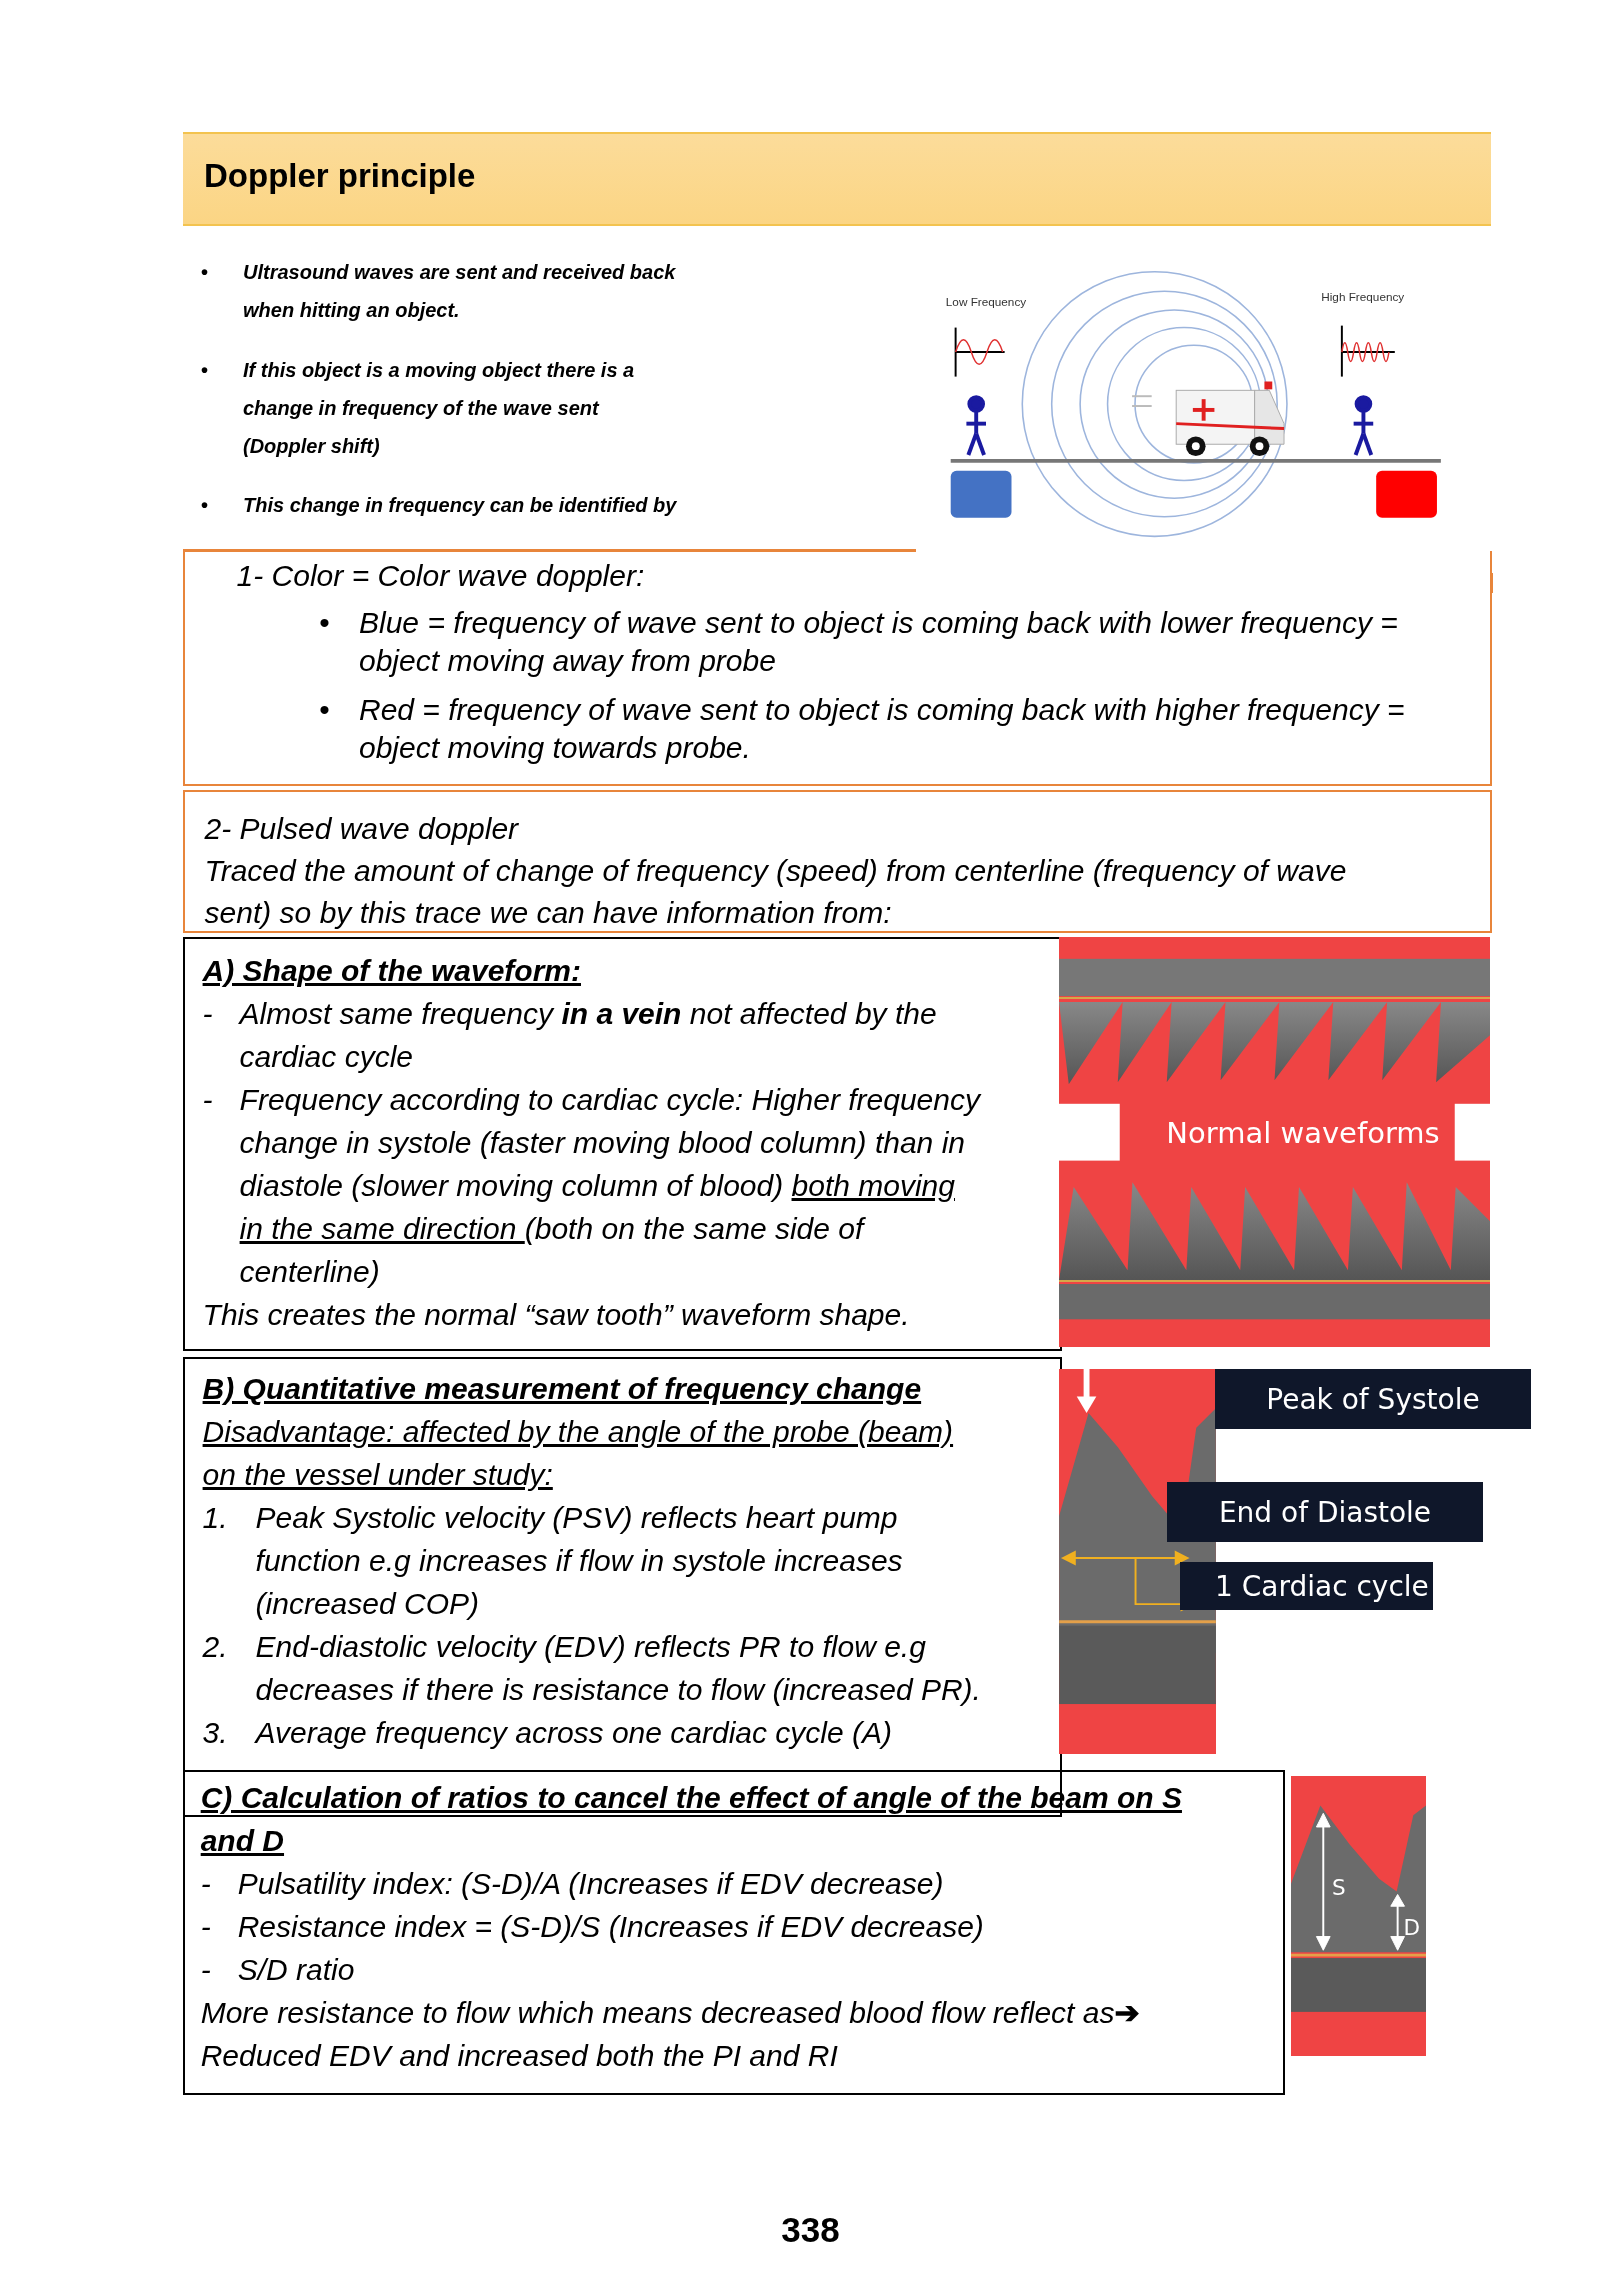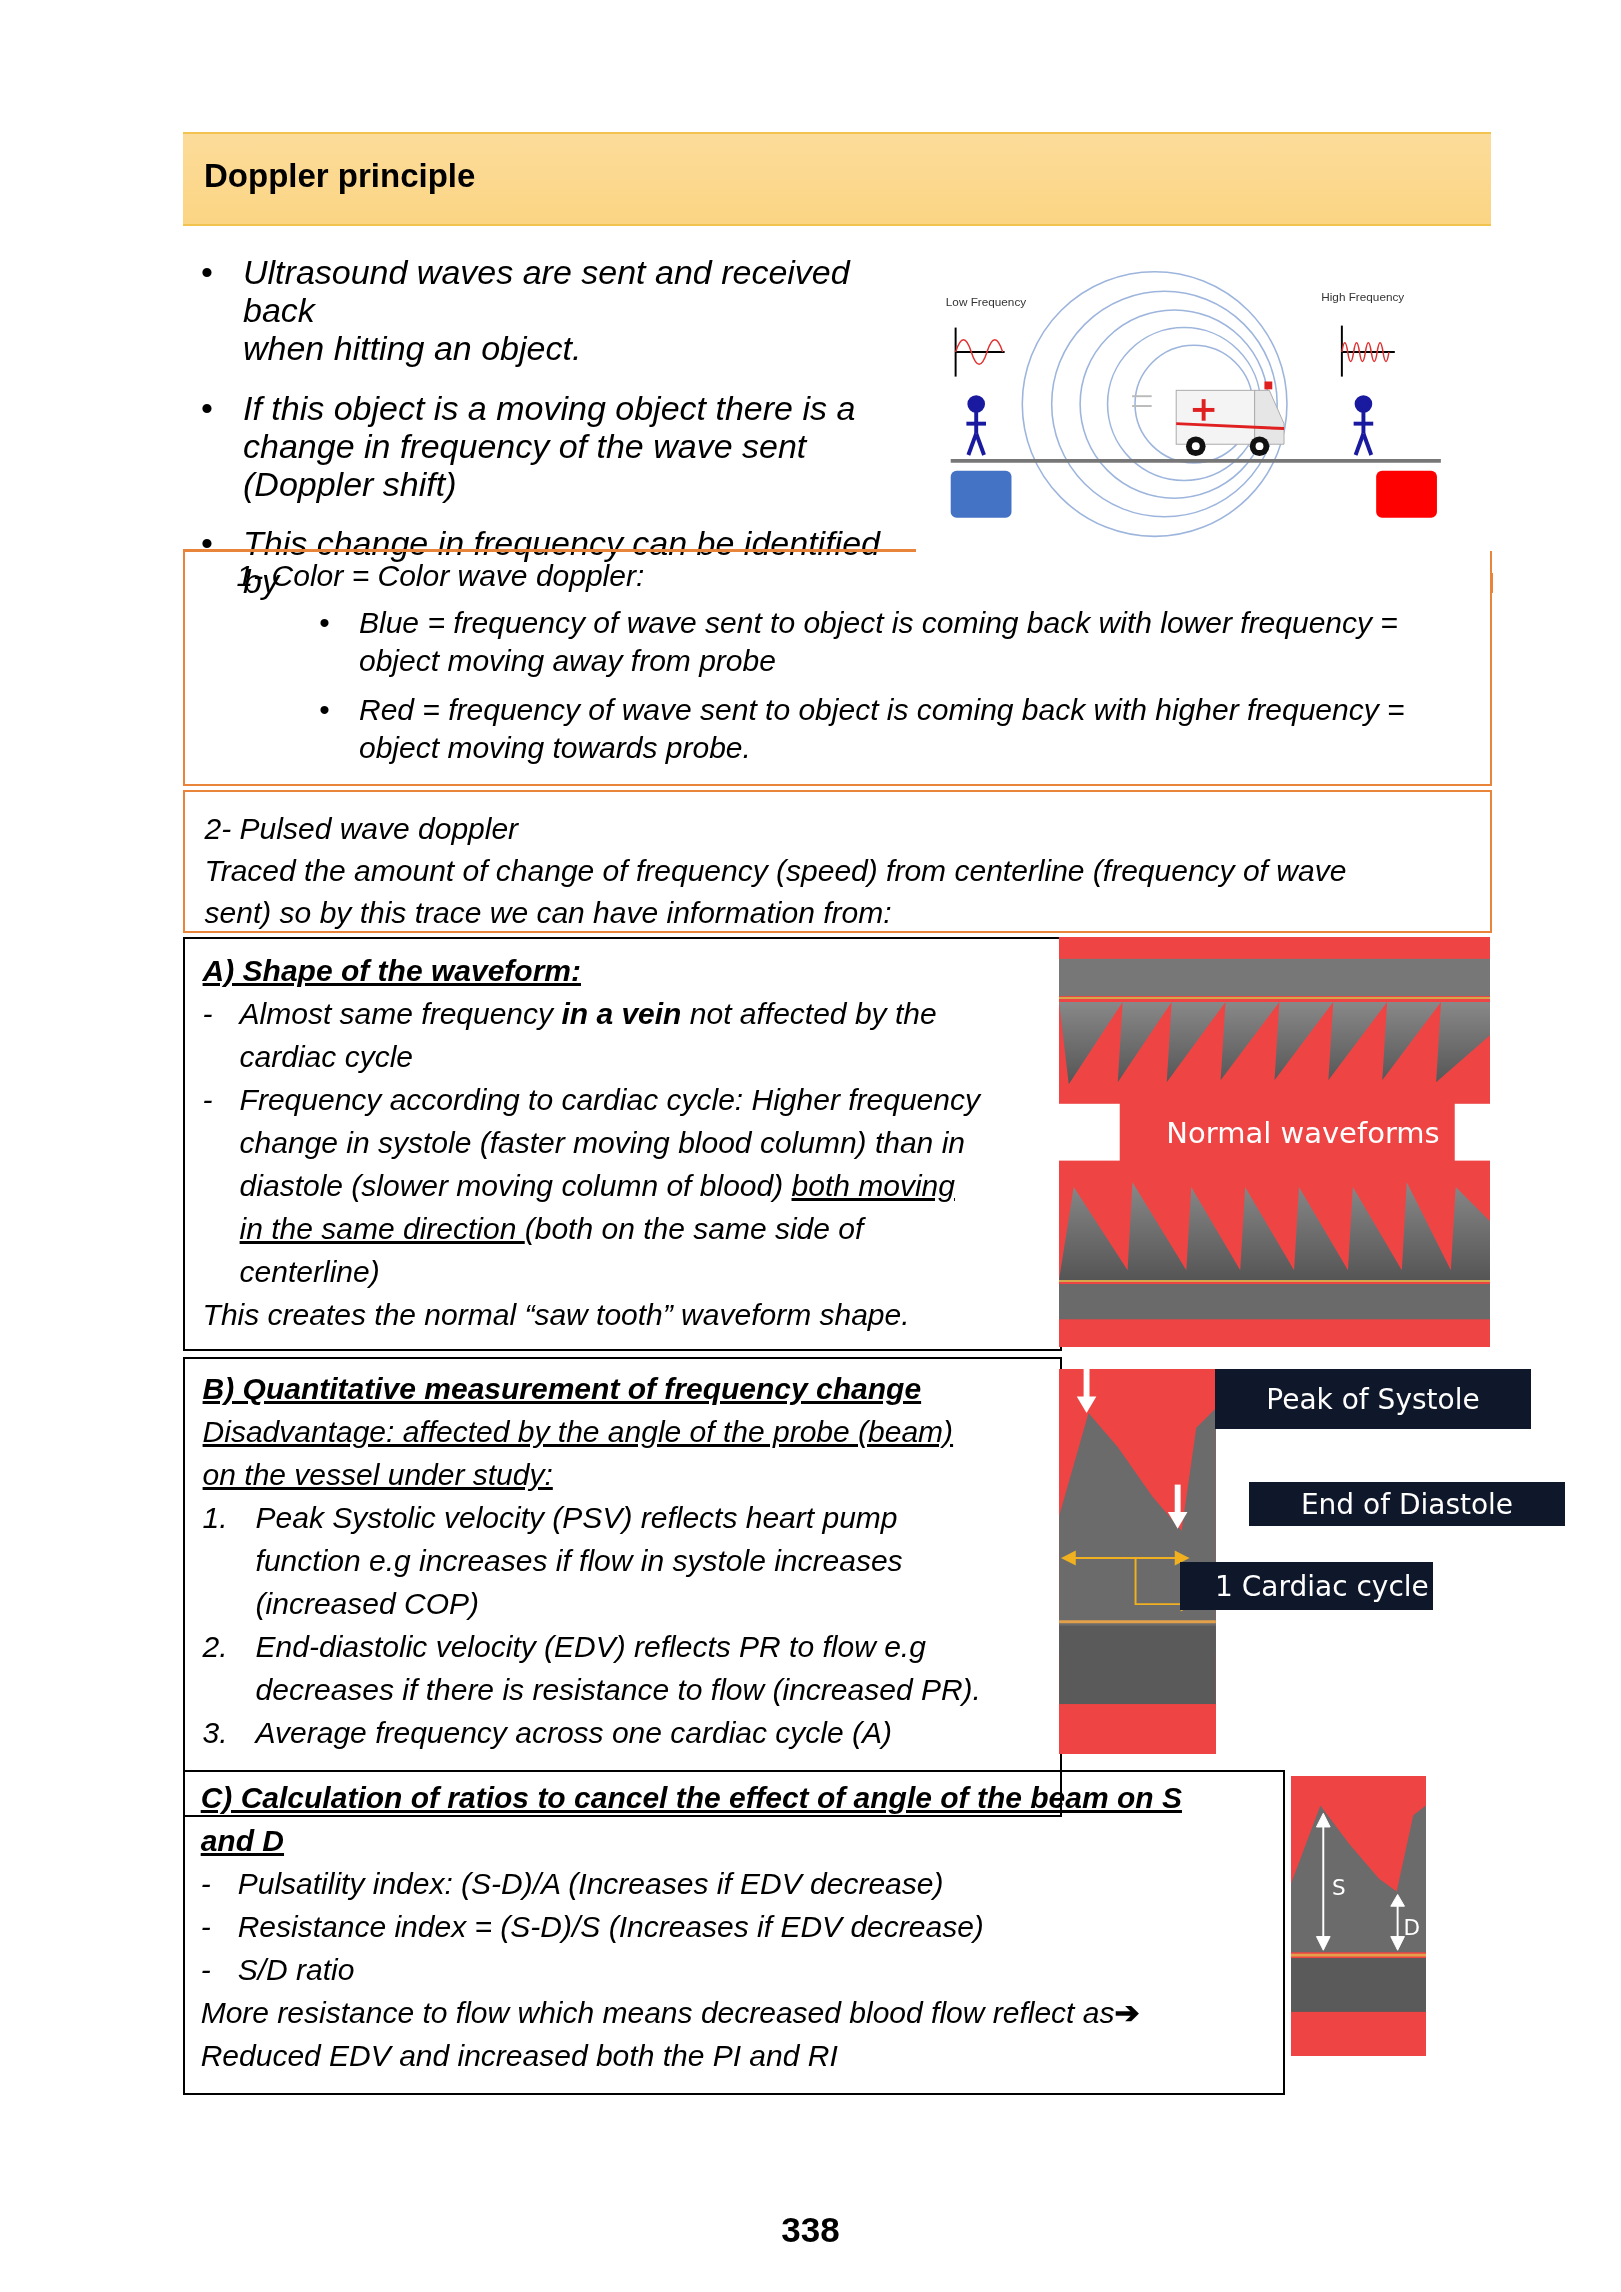--- a/index.html
+++ b/index.html
@@ -1,21 +1,21 @@
 <!DOCTYPE html>
 <html><head>
 <meta charset="utf-8">
 <style>
   html, body { margin:0; padding:0; background:#fff; }
   body { width:1621px; height:2293px; position:relative; overflow:hidden; font-family:"Liberation Sans", sans-serif; color:#000; }
   .abs { position:absolute; }
   .it { font-family:"Liberation Sans", sans-serif; font-style:italic; }
   .header-band { left:183px; top:132px; width:1308px; height:94px; background:linear-gradient(#fcdc9a,#fbd584); border-top:2px solid #f3c34f; border-bottom:2px solid #f3c34f; box-sizing:border-box; }
   .header-title { left:204px; top:157px; font-size:33px; font-weight:bold; font-family:"Liberation Sans", sans-serif; }
-  .intro-list { left:201px; top:253px; width:706px; font-size:34px; line-height:38px; }
+  .intro-list { left:201px; top:253px; width:706px; font-size:20px; line-height:38px;font-weight:bold; }
   .intro-list .bi { position:relative; padding-left:42px; margin-bottom:21.6px; }
   .intro-list .bi::before { content:"•"; position:absolute; left:0; top:0; font-style:normal; }
   .orange-box { border:2.9px solid #e8853b; box-sizing:border-box; }
   .box1 { left:183px; top:551px; width:1309px; height:235px; border-top:none; }
   .box1-top { left:183px; top:549px; width:733px; height:2.9px; background:#e8853b; }
   .box1-rightcover { left:916px; top:544px; width:580px; height:29px; background:#fff; }
   .box1 .line { position:absolute; font-size:30px; line-height:38px;margin-left:32px; }
   .box2 { left:183px; top:790px; width:1309px; height:143px; }
   .box2 .txt { position:absolute; left:19.6px; top:15.7px; font-size:30px; line-height:42px; }
   .black-box { border:2.9px solid #000; box-sizing:border-box; }
@@ -205,21 +205,21 @@
     <g stroke="#f0b020" stroke-width="2" fill="#f0b020">
       <line x1="10" y1="193" x2="125" y2="193"></line>
         <polygon points="4,193 16,187 16,199"></polygon>
         <polygon points="131,193 119,187 119,199"></polygon>
       <polyline points="78,193 78,240 128,240" fill="none"></polyline>
         <polygon points="137,240 125,234 125,246"></polygon>
     </g>
   </svg>
 </div>
 <div class="abs lbl" style="left:1215px;top:1369px;width:316px;height:60px">Peak of Systole</div>
-<div class="abs lbl" style="left:1249px;top:1482px;width:316px;height:44px">End of Diastole</div>
+<div class="abs lbl" style="left:1167px;top:1482px;width:316px;height:60px">End of Diastole</div>
 <div class="abs lbl" style="left:1180px;top:1562px;width:253px;height:48px;justify-content:flex-start;padding-left:35px;box-sizing:border-box">1 Cardiac cycle</div>
 
 <div class="abs black-box boxC">
   <div class="abs ptext it" style="left:15.7px;top:3.9px;width:1078px">
     <div class="b u">C) Calculation of ratios to cancel the  effect of angle of the beam on S</div>
     <div class="b u" style="display:inline-block">and D</div>
     <div class="row ind"><span class="dash">-</span><span>Pulsatility index: (S-D)/A  (Increases if EDV decrease)</span></div>
     <div class="row ind"><span class="dash">-</span><span>Resistance index = (S-D)/S (Increases if EDV decrease)</span></div>
     <div class="row ind"><span class="dash">-</span><span>S/D ratio</span></div>
     <div><span>More resistance to flow which means decreased blood flow reflect as</span><span style="font-style:normal;font-weight:bold">➔</span></div>

